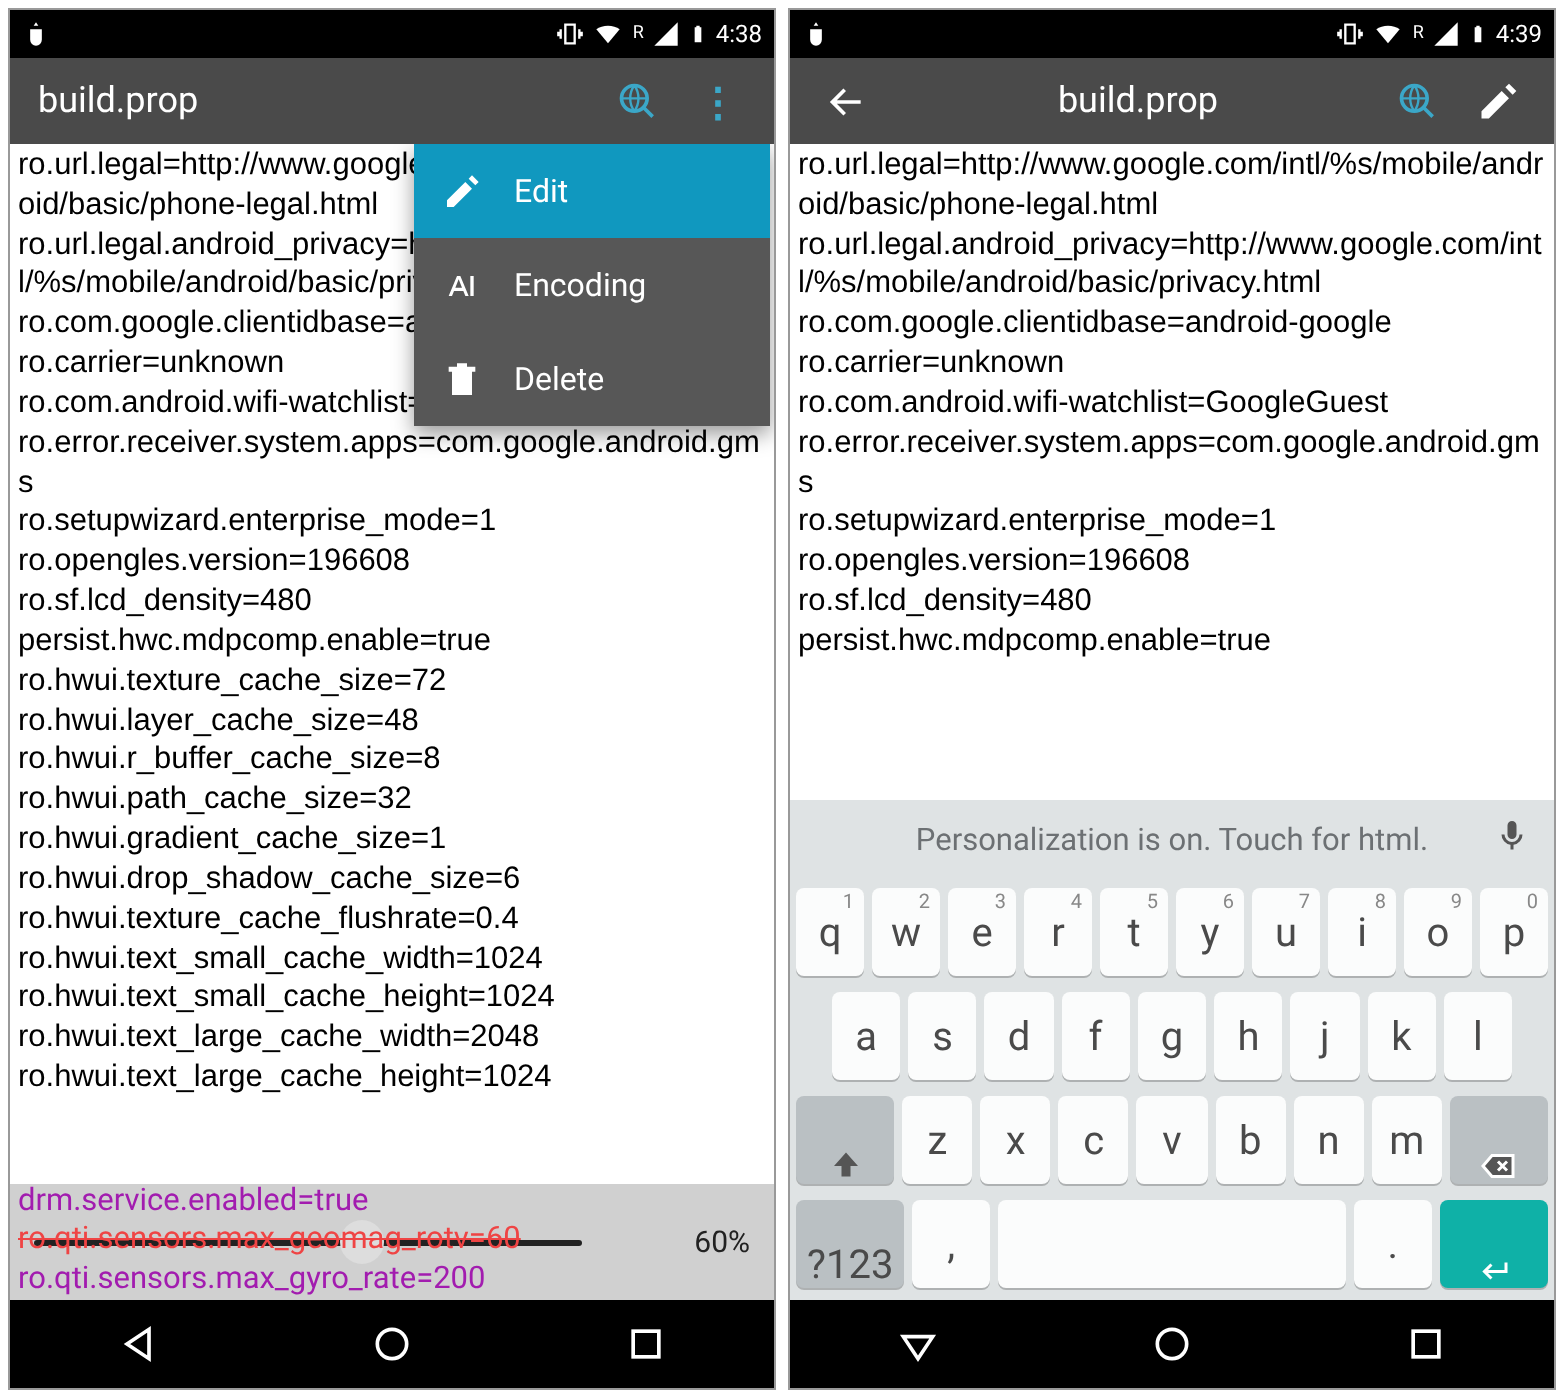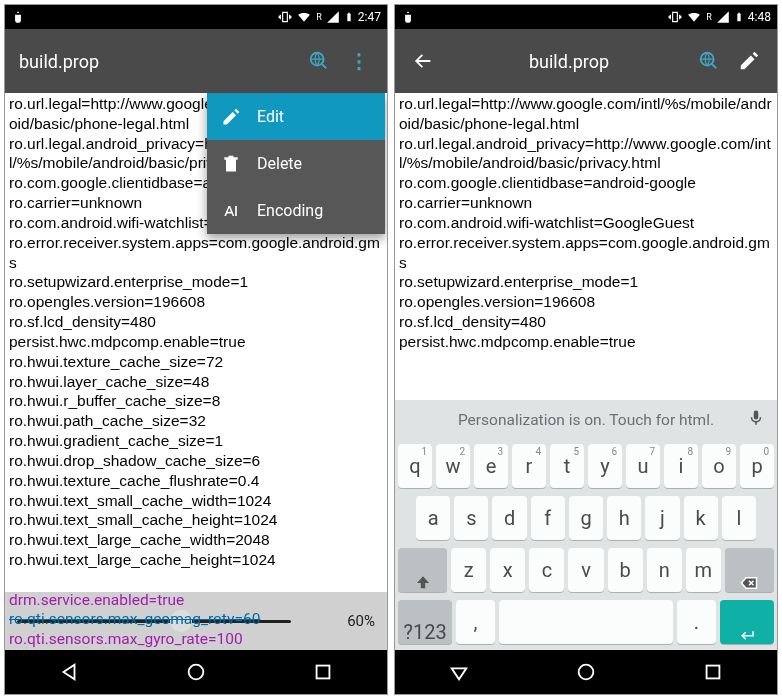--- a/index.html
+++ b/index.html
@@ -2,40 +2,40 @@
 <html><head>
   <meta charset="utf-8">
   <style>
     * { margin: 0; padding: 0; box-sizing: border-box; }
     body { background: #fff; font-family: Roboto, Arial, sans-serif; display: flex; gap: 6px; padding: 4px; }
     .phone { width: 384px; background: #fff; border: 1px solid #999; display: flex; flex-direction: column; height: 691px; overflow: hidden; }
     .statusbar { background: #000; color: #fff; height: 24px; display: flex; align-items: center; justify-content: space-between; padding: 0 6px; font-size: 12px; }
     .statusbar-left { display: flex; gap: 8px; align-items: center; }
     .statusbar-right { display: flex; gap: 4px; align-items: center; }
     .statusbar svg { fill: #fff; }
-    .appbar { background: #4a4a4a; color: #fff; height: 64px; display: flex; align-items: center; padding: 0 8px; position: relative; }
+    .appbar { background: #4a4a4a; color: #fff; height: 43px; display: flex; align-items: center; padding: 0 8px; position: relative; }
     .appbar-title { font-size: 18px; flex: 1; padding-left: 6px; }
     .appbar-title.center { text-align: center; }
     .appbar-icon { width: 40px; height: 40px; display: flex; align-items: center; justify-content: center; cursor: pointer; }
     .appbar-icon svg { width: 22px; height: 22px; }
     .search-globe { fill: #3ba7c8; }
     .dots { color: #3ba7c8; font-size: 20px; font-weight: bold; letter-spacing: 0; }
     .content { flex: 1; overflow: hidden; background: #fff; position: relative; }
     .text-content { font-size: 15.5px; line-height: 1.28; padding: 1px 4px; word-break: break-all; font-family: Arial, sans-serif; }
     .menu { position: absolute; right: 2px; top: 0; width: 178px; background: #575757; box-shadow: 0 4px 10px rgba(0,0,0,0.4); z-index: 10; margin-left: 40px; }
     .menu-item { height: 47px; display: flex; align-items: center; padding: 0 14px; color: #fff; font-size: 16px; gap: 16px; cursor: pointer; }
     .menu-item.active { background: #1098bf; }
     .menu-item svg { width: 20px; height: 20px; fill: #fff; }
     .seekbar { position: absolute; bottom: 0; left: 0; right: 0; height: 58px; background: rgba(120,120,120,0.35); display: flex; align-items: center; padding: 0 12px; gap: 40px; }
     .seekbar-track { flex: 1; height: 3px; background: #222; position: relative; border-radius: 2px; margin-right: 16px; }
     .seekbar-thumb { position: absolute; left: 60%; top: 50%; transform: translate(-50%,-50%); width: 22px; height: 22px; background: #ddd; border-radius: 50%; }
     .seekbar-val { font-size: 15px; color: #222; }
     .striketext { position: absolute; bottom: 0; left: 4px; right: 0; font-size: 15.5px; line-height: 1.28; word-break: break-all; z-index: 1; }
     .striketext .s1 { color: #a21caf; }
-    .striketext .s2 { text-decoration: line-through; color: #0369a1; }
+    .striketext .s2 { text-decoration: line-through; color: #ef4444; }
     .navbar { background: #000; height: 44px; display: flex; align-items: center; justify-content: space-around; }
     .navbar div { width: 60px; display: flex; justify-content: center; }
     .navbar svg { width: 22px; height: 22px; fill: none; stroke: #fff; stroke-width: 2; }
     .kb-suggest { height: 40px; background: #dfe3e4; color: #6c7073; font-size: 15.5px; display: flex; align-items: center; justify-content: center; position: relative; }
     .kb-suggest-mic { position: absolute; right: 12px; }
     .keyboard { background: #dfe3e4; padding: 4px 3px 6px; }
     .kb-row { display: flex; justify-content: center; gap: 4px; margin-bottom: 8px; }
     .kb-row:last-child { margin-bottom: 0; }
     .key { background: #fbfcfc; border-radius: 4px; height: 44px; display: flex; flex-direction: column; align-items: center; justify-content: center; position: relative; font-size: 20px; color: #4a4a4a; flex: 1; min-width: 0; box-shadow: 0 1px 0 rgba(0,0,0,0.22); cursor: pointer; }
     .key.fn { background: #bac0c3; justify-content: flex-end; }
@@ -63,21 +63,21 @@
       <svg width="16" height="14" viewBox="0 0 24 24">
           <path d="M12 20l10-12C17 4 7 4 2 8z"></path>
         </svg>
       <span style="font-size:9px">R</span>
       <svg width="14" height="14" viewBox="0 0 24 24">
           <path d="M2 22h20V2z"></path>
         </svg>
       <svg width="10" height="14" viewBox="0 0 24 24">
           <path d="M16 4h-2V2h-4v2H8v18h8zM11 18l4-7h-3l1-5-4 7h3z"></path>
         </svg>
-      <span>2:47</span>
+      <span>4:38</span>
     </div>
   </div>
   <div class="appbar">
     <span class="appbar-title">build.prop</span>
     <div class="appbar-icon">
       <svg class="search-globe" viewBox="0 0 24 24">
           <circle cx="10" cy="10" r="7" fill="none" stroke="#3ba7c8" stroke-width="2"></circle>
           <path d="M15 15l5 5" stroke="#3ba7c8" stroke-width="2"></path>
           <path d="M3 10h14M10 3c3 4 3 10 0 14M10 3c-3 4-3 10 0 14" fill="none" stroke="#3ba7c8" stroke-width="1.3"></path>
         </svg>
@@ -110,35 +110,35 @@
 ro.hwui.text_large_cache_height=1024</div>
     <div class="menu">
       <div class="menu-item active">
         <svg viewBox="0 0 24 24">
             <path d="M3 17v4h4L18 10l-4-4zM20 8l-4-4 2-2 4 4z"></path>
           </svg>
         <span>Edit</span>
       </div>
       <div class="menu-item">
         <svg viewBox="0 0 24 24">
+            <path d="M4 18L9 6h2l5 12h-2l-1.2-3H7.2L6 18zm4-5h4l-2-5zM17 6h2v12h-2z"></path>
+          </svg>
+        <span>Encoding</span>
+      </div>
+      <div class="menu-item">
+        <svg viewBox="0 0 24 24">
             <path d="M6 7h12v14H6zM4 4h16v3H4zM9 2h6v2H9z"></path>
           </svg>
         <span>Delete</span>
-      </div>
-      <div class="menu-item">
-        <svg viewBox="0 0 24 24">
-            <path d="M4 18L9 6h2l5 12h-2l-1.2-3H7.2L6 18zm4-5h4l-2-5zM17 6h2v12h-2z"></path>
-          </svg>
-        <span>Encoding</span>
       </div>
     </div>
     <div class="striketext">
       <div class="s1">drm.service.enabled=true</div>
       <div class="s2">ro.qti.sensors.max_geomag_rotv=60</div>
-      <div class="s1">ro.qti.sensors.max_gyro_rate=100</div>
+      <div class="s1">ro.qti.sensors.max_gyro_rate=200</div>
     </div>
     <div class="seekbar">
       <div class="seekbar-track">
         <div class="seekbar-thumb"></div>
       </div>
       <span class="seekbar-val">60%</span>
     </div>
   </div>
   <div class="navbar">
     <div>
@@ -173,21 +173,21 @@
       <svg width="16" height="14" viewBox="0 0 24 24">
           <path d="M12 20l10-12C17 4 7 4 2 8z"></path>
         </svg>
       <span style="font-size:9px">R</span>
       <svg width="14" height="14" viewBox="0 0 24 24">
           <path d="M2 22h20V2z"></path>
         </svg>
       <svg width="10" height="14" viewBox="0 0 24 24">
           <path d="M16 4h-2V2h-4v2H8v18h8zM11 18l4-7h-3l1-5-4 7h3z"></path>
         </svg>
-      <span>4:48</span>
+      <span>4:39</span>
     </div>
   </div>
   <div class="appbar">
     <div class="appbar-icon">
       <svg viewBox="0 0 24 24" fill="#fff">
           <path d="M20 11H7l5-5-1.4-1.4L3.2 12l7.4 7.4L12 18l-5-5h13z"></path>
         </svg>
     </div>
     <span class="appbar-title center">build.prop</span>
     <div class="appbar-icon">

